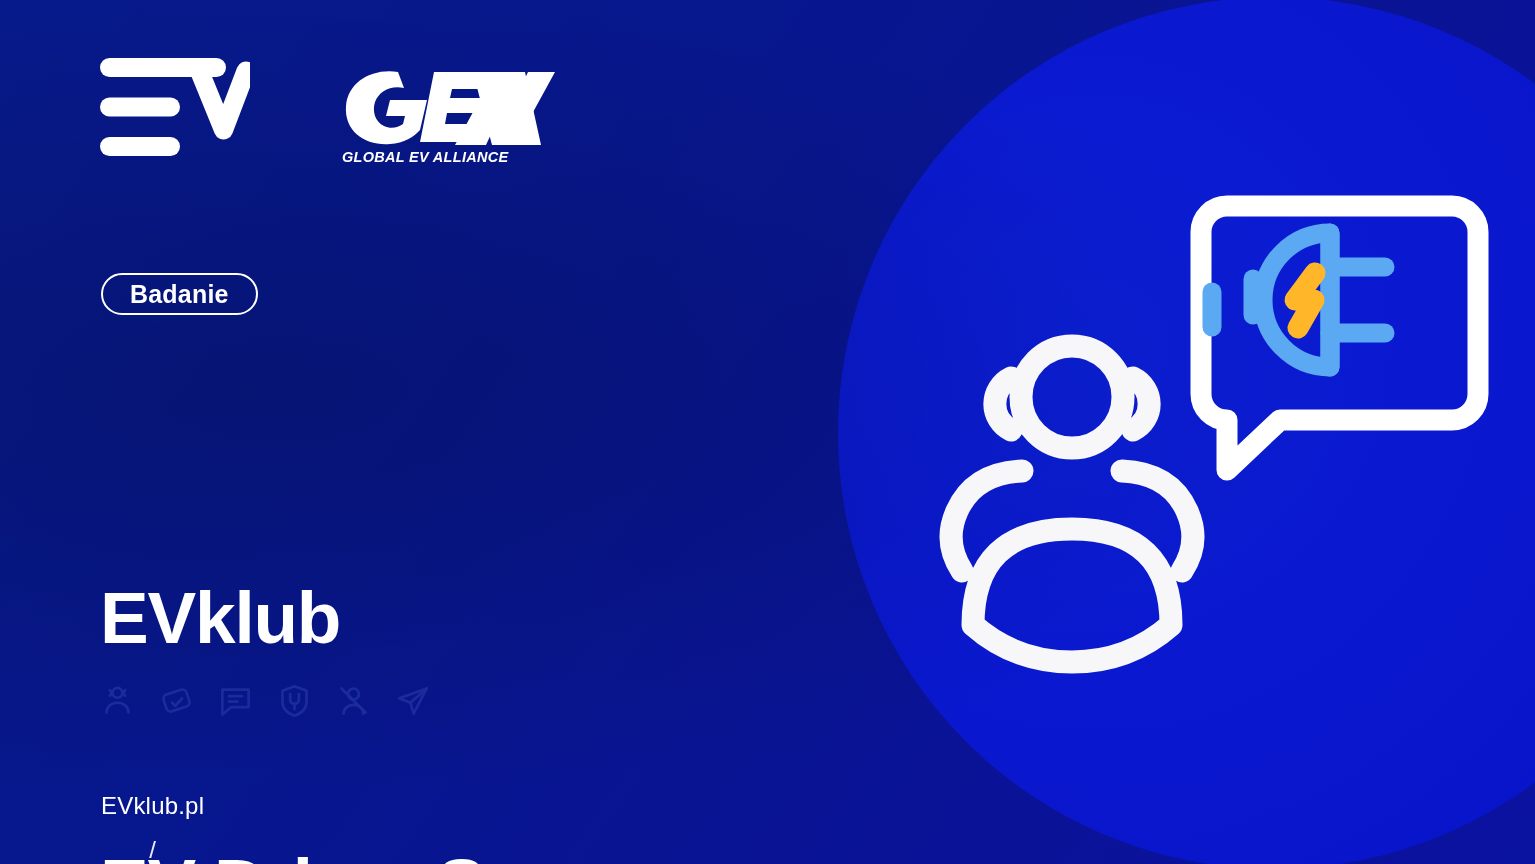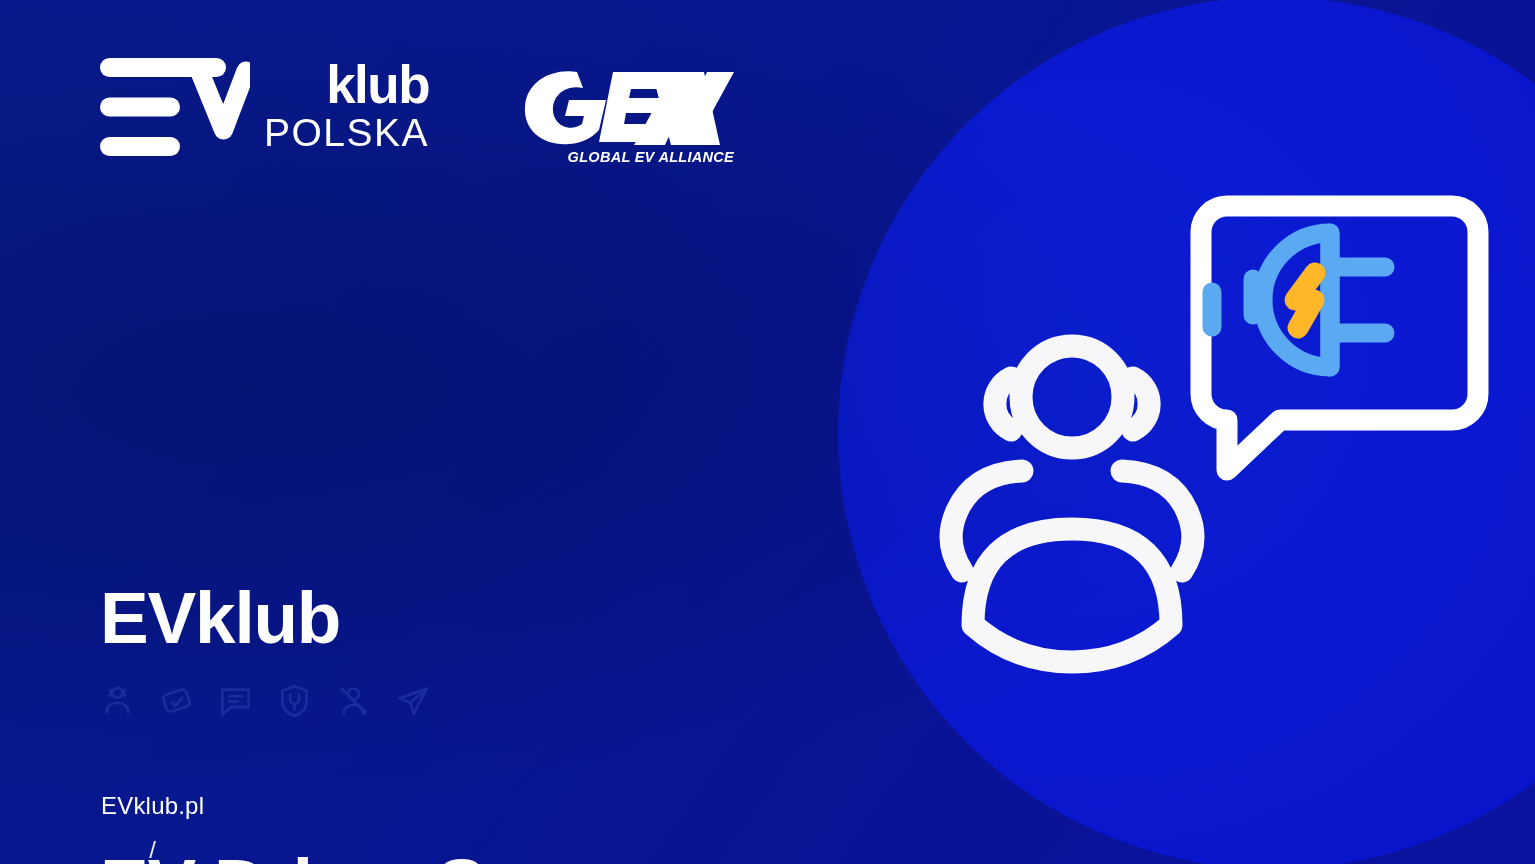--- a/index.html
+++ b/index.html
@@ -76,21 +76,21 @@
     font-weight: normal;
     color: #ffffff;
     letter-spacing: 1.5px;
     line-height: 1.05;
     margin-top: 2px;
   }
 
   .geva-logo {
     display: flex;
     flex-direction: column;
-    align-items: flex-end;
+    align-items: flex-start;
     padding-top: 8px;
   }
   .geva-sub {
     margin-top: 1px;
     font-size: 14.5px;
     font-weight: bold;
     font-style: italic;
     color: #ffffff;
     letter-spacing: 0.3px;
     white-space: nowrap;
@@ -178,24 +178,20 @@
 
     <div class="evklub-logo">
       <svg class="evklub-mark" width="150" height="98" viewBox="0 0 150 98" aria-hidden="true">
         <g fill="#ffffff">
           <rect x="0" y="0" width="126" height="19" rx="9.5"></rect>
           <rect x="0" y="39.5" width="80" height="19" rx="9.5"></rect>
           <rect x="0" y="79" width="80" height="19" rx="9.5"></rect>
           <path d="M96 4.5 L123.5 72 L146 13" stroke="#ffffff" stroke-width="19" fill="none" stroke-linecap="round" stroke-linejoin="round"></path>
         </g>
       </svg>
-      <div class="evklub-words">
-        <span class="word-klub">klub</span>
-        <span class="word-polska">POLSKA</span>
-      </div>
     </div>
 
     <div class="geva-logo">
       <svg width="213" height="82" viewBox="0 0 213 82" aria-hidden="true">
         <g fill="#ffffff">
 
           <path d="M56 6 C30 2 6 16 4 40 C2 66 24 80 48 78 C62 77 72 71 78 64 L85 34 L48 34 L44 50 L63 50 L61 58
                    C56 62 48 63 42 60 C33 56 30 45 33 36 C37 25 49 19 62 22 Z"></path>
 
           <path d="M92 6 L154 6 L150 23 L110 23 L108 32 L144 32 L141 47 L105 47 L103 58 L144 58 L140 76 L78 76 Z"></path>
@@ -203,20 +199,21 @@
           <path d="M131 6 L157 6 L166 48 L186 6 L213 6 L173 79 L150 79 Z"></path>
 
           <path d="M176 79 L207 79 L213 66 L232 66 L234 79 L262 79 L246 6 L216 6 Z" transform="translate(-63,0)"></path>
         </g>
       </svg>
       <span class="geva-sub">GLOBAL EV ALLIANCE</span>
     </div>
 
   </div>
 
+  <div class="badge">Badanie</div>
 
   <h1 class="headline">
     <span class="line">EVklub</span>
     <span class="line">EV Driver Survey</span>
     
   </h1>
 
   <div class="icon-strip">
 
     <svg width="35" height="35" viewBox="0 0 32 32">

